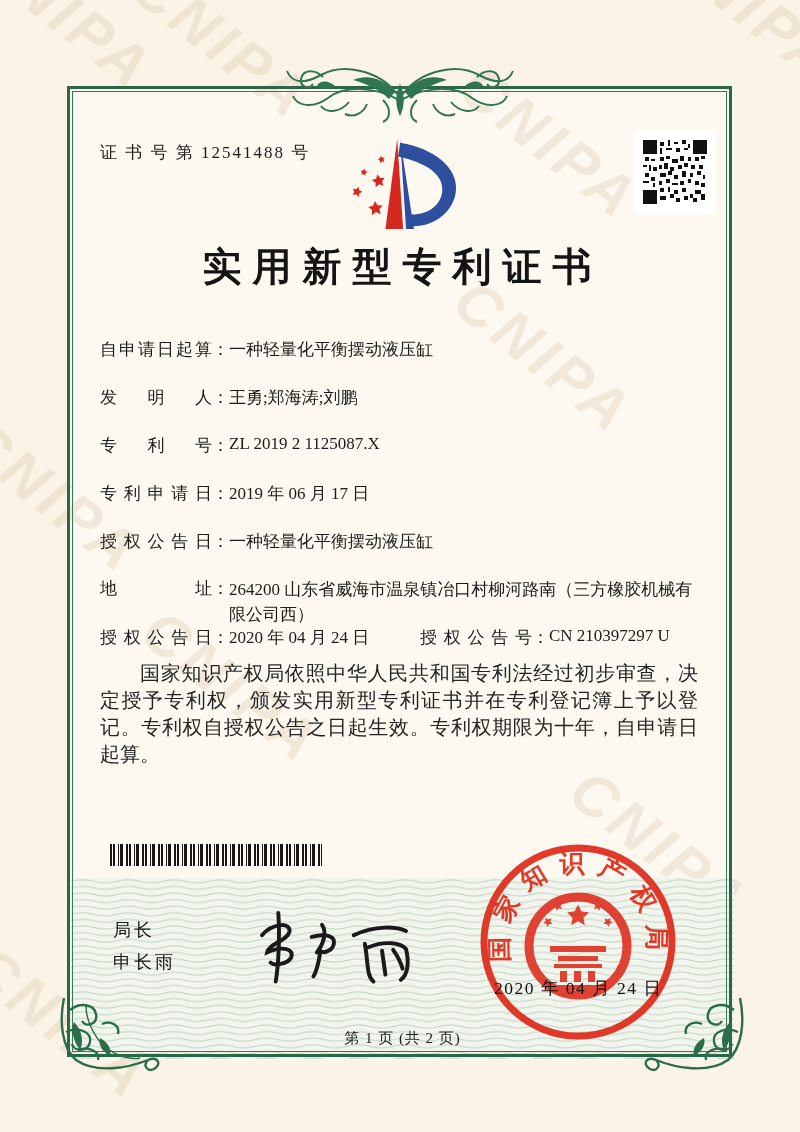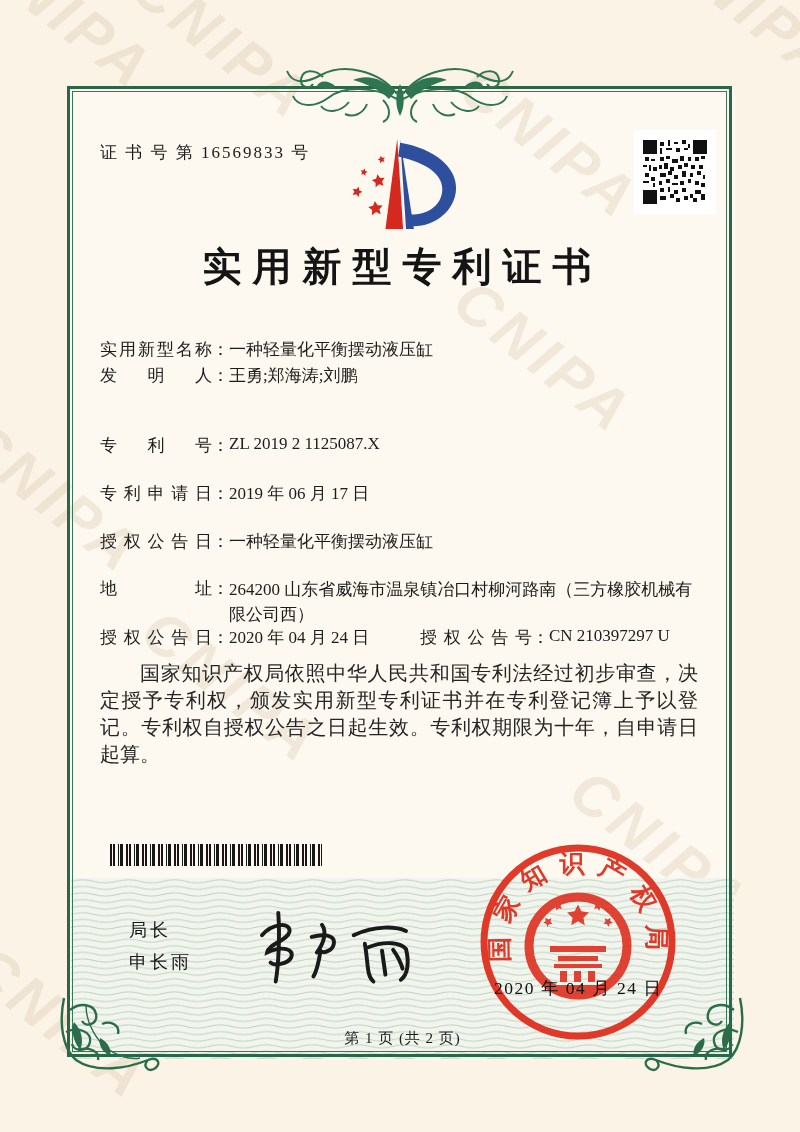--- a/index.html
+++ b/index.html
@@ -22,21 +22,21 @@
   .title{left:0;top:240px;width:805px;text-align:center;font-size:39px;font-weight:bold;letter-spacing:11px;color:#141414;}
   .row{left:100px;font-size:17px;white-space:nowrap;}
   .flabel{display:inline-block;width:112px;text-align:justify;text-align-last:justify;vertical-align:top;}
   .fval{display:inline-block;vertical-align:top;}
   .fval.wrap{white-space:normal;width:476px;line-height:25px;}
   .grant2{position:absolute;left:320px;top:0;}
   .paras{left:100px;top:660px;width:598px;font-size:20px;line-height:27px;text-align:justify;color:#242424;}
   .paras p{margin:0;text-indent:2em;}
   .barcode{left:110px;top:844px;width:212px;height:22px;z-index:6;
     background:repeating-linear-gradient(90deg,#161616 0 2px,rgba(0,0,0,0) 2px 3px,#161616 3px 5px,rgba(0,0,0,0) 5px 8px,#161616 8px 9px,rgba(0,0,0,0) 9px 10px,#161616 10px 13px,rgba(0,0,0,0) 13px 16px);}
-  .officer{left:113px;font-family:"Liberation Sans","DejaVu Sans",sans-serif;font-size:18px;letter-spacing:3px;color:#161616;margin-left:16px;}
+  .officer{left:113px;font-family:"Liberation Sans","DejaVu Sans",sans-serif;font-size:18px;letter-spacing:3px;color:#161616;}
   .sig{left:238px;top:898px;}
   .seal{left:476px;top:840px;width:204px;height:204px;z-index:7;}
   .seal-date{left:494px;top:976px;font-size:17.5px;font-weight:500;letter-spacing:1.5px;color:#111;z-index:8;}
   .page-num{left:0;top:1029px;width:805px;text-align:center;font-size:15px;letter-spacing:1px;}
   .note{left:50%;top:1076px;transform:translateX(-50%);background:#ffffff;padding:5px 17px;font-size:16px;letter-spacing:3px;z-index:6;}
 </style>
 </head>
 <body>
 
 <div class="page">
@@ -104,21 +104,21 @@
       <path d="M92,66 C102,62 106,70 98,75 C92,78 86,72 92,66"></path>
       <path d="M14,16 C24,8 38,10 40,20 C42,30 30,34 26,27"></path>
       <path d="M10,38 C22,32 36,38 34,48 C32,58 18,58 16,50"></path>
       <path d="M22,56 C34,52 44,58 42,66"></path>
       <path d="M46,30 C56,26 64,32 62,40"></path>
       <path d="M18,28 C26,36 28,48 24,56 C18,48 14,36 18,28 Z" fill="#2b6c49" stroke="none"></path>
       <path d="M44,44 C52,48 56,56 54,62 C46,58 42,50 44,44 Z" fill="#2b6c49" stroke="none"></path>
     </g>
   </svg>
 
-  <div class="content cert-no" style="position:absolute">证 书 号 第 16569833 号</div>
+  <div class="content cert-no" style="position:absolute">证 书 号 第 12541488 号</div>
 
   <div class="content qr-box" style="position:absolute">
     <svg width="64" height="64" viewBox="0 0 33 33" shape-rendering="crispEdges">
       <rect width="33" height="33" fill="#fff"></rect>
       <g fill="#111">
         <path d="M0 0h7v7H0z M26 0h7v7h-7z M0 26h7v7H0z"></path>
         <path d="M9 1h2v2H9z M13 0h1v3h-1z M16 1h2v1h-2z M20 0h2v2h-2z M23 2h1v2h-1z
                  M9 4h1v3H9z M12 4h3v1h-3z M17 4h2v2h-2z M21 4h2v1h-2z
                  M1 9h2v2H1z M4 10h2v1H4z M0 13h2v1H0z M3 13h1v3H3z M5 14h2v2H5z M1 17h2v2H1z M4 19h2v2H4z M0 21h3v1H0z M5 22h1v2H5z
                  M9 9h2v2H9z M12 8h2v2h-2z M15 10h3v2h-3z M19 8h2v3h-2z M23 9h2v2h-2z M27 9h2v2h-2z M30 8h2v2h-2z
@@ -146,23 +146,23 @@
     </g>
     <g fill="#2d4f9e">
       <polygon points="52,4 66,96 58,96"></polygon>
       <path d="M52,8 C88,14 110,34 109,55 C108,78 86,94 64,93 L61,81 C82,82 95,70 95,55 C95,40 78,28 50,22 Z"></path>
     </g>
   </svg>
 
   <div class="content title" style="position:absolute">实用新型专利证书</div>
 
   <div class="content row" style="position:absolute;top:338px">
-    <span class="flabel">实用新型名称</span><span>：</span><span class="fval">一种轻量化平衡摆动液压缸</span>
-  </div>
-  <div class="content row" style="position:absolute;top:364px">
+    <span class="flabel">自申请日起算</span><span>：</span><span class="fval">一种轻量化平衡摆动液压缸</span>
+  </div>
+  <div class="content row" style="position:absolute;top:386px">
     <span class="flabel">发明人</span><span>：</span><span class="fval">王勇;郑海涛;刘鹏</span>
   </div>
   <div class="content row" style="position:absolute;top:434px">
     <span class="flabel">专利号</span><span>：</span><span class="fval">ZL 2019 2 1125087.X</span>
   </div>
   <div class="content row" style="position:absolute;top:482px">
     <span class="flabel">专利申请日</span><span>：</span><span class="fval">2019 年 06 月 17 日</span>
   </div>
   <div class="content row" style="position:absolute;top:530px">
     <span class="flabel">授权公告日</span><span>：</span><span class="fval">一种轻量化平衡摆动液压缸</span>

